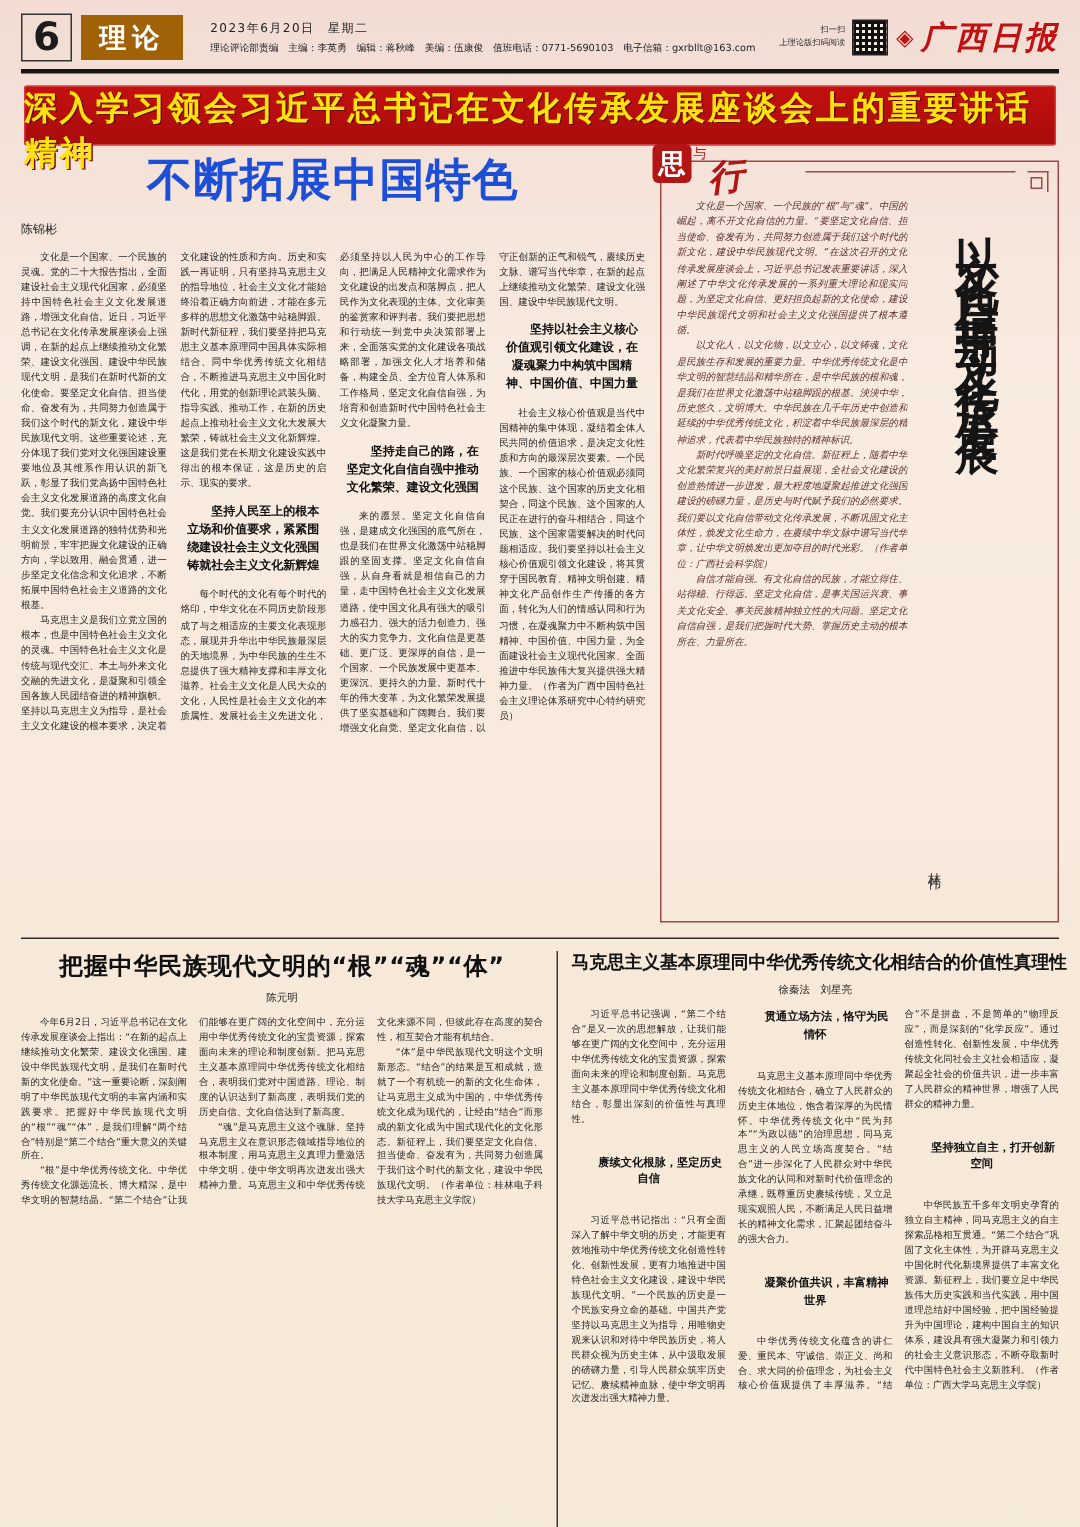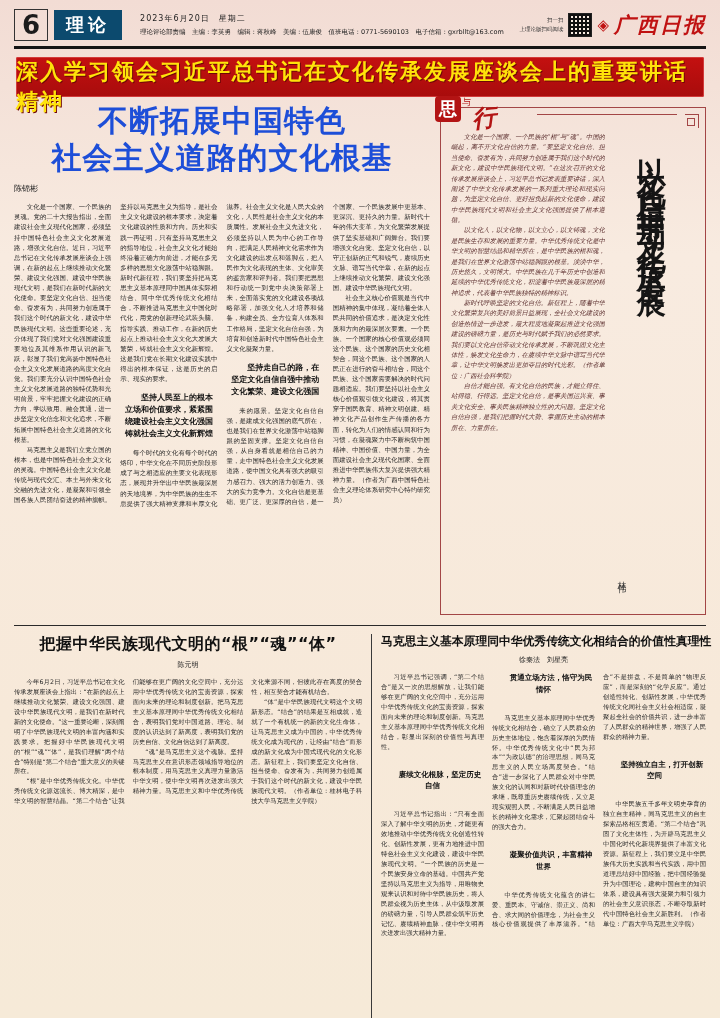--- a/index.html
+++ b/index.html
@@ -7,21 +7,21 @@
   body{
     font-family:"DejaVu Sans","Liberation Sans",sans-serif;
     background:linear-gradient(180deg,#f2dcd4 0%,#f8ebe0 25%,#f7e9d9 70%,#f6ead8 100%);
     color:#1c1c1c;
   }
   .page{ padding:6px 14px 0 14px; }
 
   
   .hdr{ display:flex; align-items:center; height:38px; }
   .pagenum{ font-size:26px; font-weight:700; border:1px solid #333; padding:0 7px; line-height:30px; }
-  .section{ background:#0c4a6e; color:#fff; font-weight:700; font-size:18px; padding:3px 12px; margin-left:6px; letter-spacing:4px; }
+  .section{ background:#a16207; color:#fff; font-weight:700; font-size:18px; padding:3px 12px; margin-left:6px; letter-spacing:4px; }
   .hmeta{ margin-left:18px; font-size:6.5px; line-height:1.9; color:#222; }
   .hmeta .date{ font-size:8px; letter-spacing:1px; }
   .hright{ margin-left:auto; display:flex; align-items:center; gap:5px; }
   .qrcap{ font-size:5.5px; text-align:right; line-height:1.6; color:#333; }
   .qr{ width:24px; height:24px; border:1px solid #222;
        background-image:repeating-linear-gradient(0deg,#111 0 2px,transparent 2px 4px),
                         repeating-linear-gradient(90deg,#111 0 2px,#f8ece2 2px 4px); }
   .diamond{ color:#c01212; font-size:15px; line-height:1; }
   .masthead{ font-family:"DejaVu Serif","Liberation Serif",serif; font-style:italic; font-weight:700;
              color:#c01212; font-size:21px; letter-spacing:2px; }
@@ -115,30 +115,30 @@
 
   <div class="banner">
     <span>深入学习领会习近平总书记在文化传承发展座谈会上的重要讲话精神</span>
   </div>
 
   <div class="main">
 
     <div class="main-left">
       <div class="headline">
         <div>不断拓展中国特色</div>
-        <div>社会主义道路的文化根基</div>
       </div>
       <div class="byline">陈锦彬</div>
       <div class="mcols">
         <p>文化是一个国家、一个民族的灵魂。党的二十大报告指出，全面建设社会主义现代化国家，必须坚持中国特色社会主义文化发展道路，增强文化自信。近日，习近平总书记在文化传承发展座谈会上强调，在新的起点上继续推动文化繁荣、建设文化强国、建设中华民族现代文明，是我们在新时代新的文化使命。要坚定文化自信、担当使命、奋发有为，共同努力创造属于我们这个时代的新文化，建设中华民族现代文明。这些重要论述，充分体现了我们党对文化强国建设重要地位及其维系作用认识的新飞跃，彰显了我们党高扬中国特色社会主义文化发展道路的高度文化自觉。我们要充分认识中国特色社会主义文化发展道路的独特优势和光明前景，牢牢把握文化建设的正确方向，学以致用、融会贯通，进一步坚定文化信念和文化追求，不断拓展中国特色社会主义道路的文化根基。</p>
         <p>马克思主义是我们立党立国的根本，也是中国特色社会主义文化的灵魂。中国特色社会主义文化是传统与现代交汇、本土与外来文化交融的先进文化，是凝聚和引领全国各族人民团结奋进的精神旗帜。坚持以马克思主义为指导，是社会主义文化建设的根本要求，决定着文化建设的性质和方向。历史和实践一再证明，只有坚持马克思主义的指导地位，社会主义文化才能始终沿着正确方向前进，才能在多元多样的思想文化激荡中站稳脚跟。新时代新征程，我们要坚持把马克思主义基本原理同中国具体实际相结合、同中华优秀传统文化相结合，不断推进马克思主义中国化时代化，用党的创新理论武装头脑、指导实践、推动工作，在新的历史起点上推动社会主义文化大发展大繁荣，铸就社会主义文化新辉煌。这是我们党在长期文化建设实践中得出的根本保证，这是历史的启示、现实的要求。</p>
         <p class="subhead">坚持人民至上的根本立场和价值要求，紧紧围绕建设社会主义文化强国铸就社会主义文化新辉煌</p>
         <p>每个时代的文化有每个时代的烙印，中华文化在不同历史阶段形成了与之相适应的主要文化表现形态，展现并升华出中华民族最深层的天地境界，为中华民族的生生不息提供了强大精神支撑和丰厚文化滋养。社会主义文化是人民大众的文化，人民性是社会主义文化的本质属性。发展社会主义先进文化，必须坚持以人民为中心的工作导向，把满足人民精神文化需求作为文化建设的出发点和落脚点，把人民作为文化表现的主体、文化审美的鉴赏家和评判者。我们要把思想和行动统一到党中央决策部署上来，全面落实党的文化建设各项战略部署，加强文化人才培养和储备，构建全员、全方位育人体系和工作格局，坚定文化自信自强，为培育和创造新时代中国特色社会主义文化凝聚力量。</p>
         <p class="subhead">坚持走自己的路，在坚定文化自信自强中推动文化繁荣、建设文化强国</p>
         <p>来的愿景。坚定文化自信自强，是建成文化强国的底气所在，也是我们在世界文化激荡中站稳脚跟的坚固支撑。坚定文化自信自强，从自身看就是相信自己的力量，走中国特色社会主义文化发展道路，使中国文化具有强大的吸引力感召力、强大的活力创造力、强大的实力竞争力。文化自信是更基础、更广泛、更深厚的自信，是一个国家、一个民族发展中更基本、更深沉、更持久的力量。新时代十年的伟大变革，为文化繁荣发展提供了坚实基础和广阔舞台。我们要增强文化自觉、坚定文化自信，以守正创新的正气和锐气，赓续历史文脉、谱写当代华章，在新的起点上继续推动文化繁荣、建设文化强国、建设中华民族现代文明。</p>
+        <p class="subhead">坚持以社会主义核心价值观引领文化建设，在凝魂聚力中构筑中国精神、中国价值、中国力量</p>
         <p>社会主义核心价值观是当代中国精神的集中体现，凝结着全体人民共同的价值追求，是决定文化性质和方向的最深层次要素。一个民族、一个国家的核心价值观必须同这个民族、这个国家的历史文化相契合，同这个民族、这个国家的人民正在进行的奋斗相结合，同这个民族、这个国家需要解决的时代问题相适应。我们要坚持以社会主义核心价值观引领文化建设，将其贯穿于国民教育、精神文明创建、精神文化产品创作生产传播的各方面，转化为人们的情感认同和行为习惯，在凝魂聚力中不断构筑中国精神、中国价值、中国力量，为全面建设社会主义现代化国家、全面推进中华民族伟大复兴提供强大精神力量。（作者为广西中国特色社会主义理论体系研究中心特约研究员）</p>
       </div>
     </div>
 
     <div class="panel">
       <div class="silogo">
         <div class="si-box">思</div>
         <div class="si-yu">与</div>
         <div class="si-xing">行</div>
       </div>

